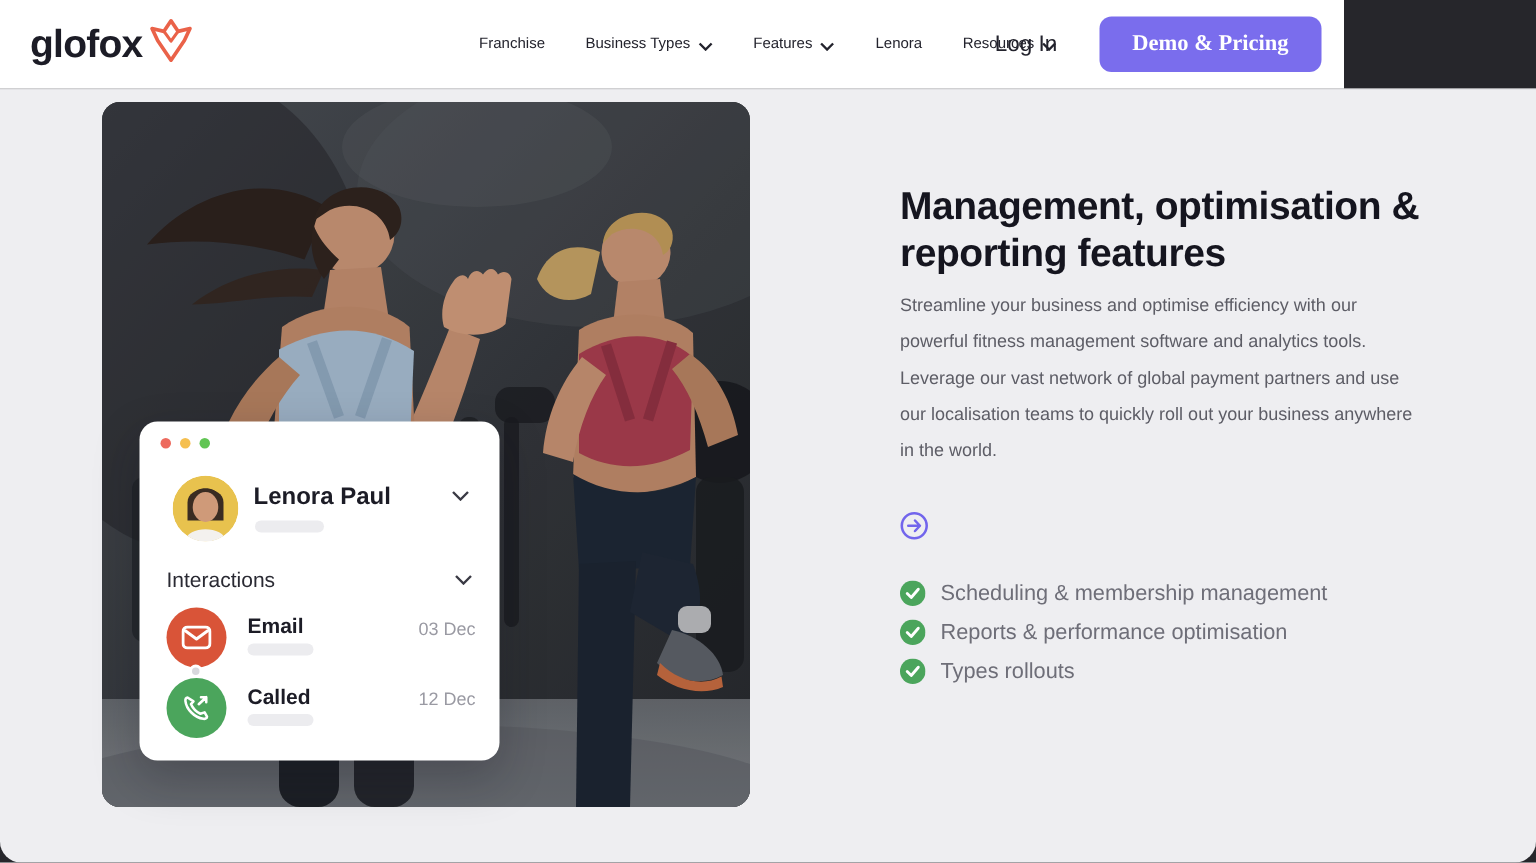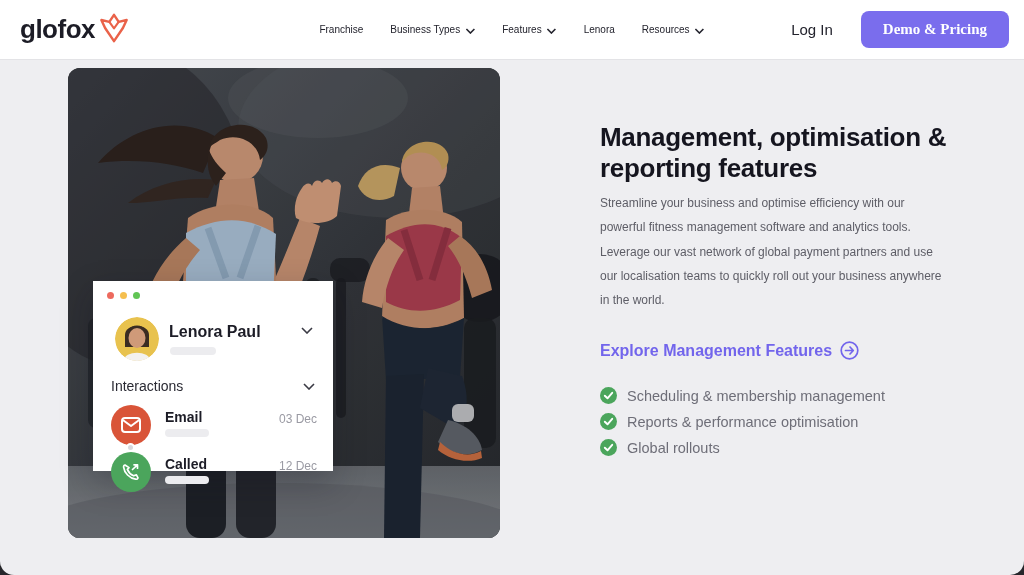--- a/index.html
+++ b/index.html
@@ -6,21 +6,21 @@
   html,body { width:1024px; height:575px; }
   body {
     font-family: "Liberation Sans", sans-serif;
     background: #26262b;
     position: relative;
     overflow: hidden;
   }
 
   
   .header {
-    position: absolute; top:0; left:0; width:1024px; height:59px;
+    position: absolute; top:0; left:0; width:896px; height:59px;
     background:#ffffff; display:flex; align-items:center; z-index:40;
   }
   .logo { display:flex; align-items:center; gap:4px; margin-left:20px; cursor:pointer; }
   .logo-text { font-size:26px; font-weight:bold; color:#1c1c26; letter-spacing:-0.5px; }
   .nav {
     position:absolute; left:512px; transform:translateX(-50%);
     display:flex; align-items:center; gap:27px;
   }
   .nav-item {
     display:flex; align-items:center; gap:5px;
@@ -45,22 +45,22 @@
 
   
   .photo {
     position:absolute; left:68px; top:68px; width:432px; height:470px;
     border-radius:12px; overflow:hidden; background:#2f3134; z-index:10;
   }
   .photo svg { display:block; }
 
   
   .crm-card {
-    position:absolute; left:93px; top:281px; width:240px; height:190px;
-    background:#ffffff; border-radius:0; z-index:20;
+    position:absolute; left:93px; top:281px; width:240px; height:226px;
+    background:#ffffff; border-radius:12px; z-index:20;
     box-shadow:0 12px 30px rgba(20,20,30,0.25);
   }
   .traffic { position:absolute; top:11px; left:14px; display:flex; gap:6px; }
   .dot { width:7px; height:7px; border-radius:50%; }
   .dot-red { background:#ed6a5e; } .dot-yellow { background:#f5bf4f; } .dot-green { background:#61c554; }
 
   .contact-row { position:absolute; top:34px; left:22px; right:18px; height:52px; }
   .avatar { position:absolute; left:0; top:2px; width:44px; height:44px; border-radius:50%; overflow:hidden; }
   .contact-name { position:absolute; left:54px; top:8px; font-size:16px; font-weight:bold; color:#1c1c26; white-space:nowrap; }
   .contact-bar { position:absolute; left:55px; top:32px; width:46px; height:8px; border-radius:4px; background:#ececef; }
@@ -279,21 +279,20 @@
     <span class="int-bar"></span>
     <span class="int-date">12 Dec</span>
   </div>
 </div>
 
 <div class="content">
   <h1 class="headline">Management, optimisation &amp; reporting features</h1>
   <p class="lede">Streamline your business and optimise efficiency with our powerful fitness management software and analytics tools. Leverage our vast network of global payment partners and use our localisation teams to quickly roll out your business anywhere in the world.</p>
 
   <a class="explore-link">
-    <span>Explore Management Features</span>
     <svg width="19" height="19" viewBox="0 0 19 19">
       <circle cx="9.5" cy="9.5" r="8.3" fill="none" stroke="#7265ec" stroke-width="1.7"></circle>
       <path d="M5.5 9.5 H13 M10 6 L13.3 9.5 L10 13" fill="none" stroke="#7265ec" stroke-width="1.7" stroke-linecap="round" stroke-linejoin="round"></path>
     </svg>
   </a>
 
   <ul class="checklist">
     <li class="check-item">
       <svg width="17" height="17" viewBox="0 0 17 17">
         <circle cx="8.5" cy="8.5" r="8.5" fill="#4ba55c"></circle>
@@ -306,16 +305,16 @@
         <circle cx="8.5" cy="8.5" r="8.5" fill="#4ba55c"></circle>
         <polyline points="4.8,8.7 7.5,11.3 12.2,5.8" fill="none" stroke="#ffffff" stroke-width="1.9" stroke-linecap="round" stroke-linejoin="round"></polyline>
       </svg>
       <span class="check-text">Reports &amp; performance optimisation</span>
     </li>
     <li class="check-item">
       <svg width="17" height="17" viewBox="0 0 17 17">
         <circle cx="8.5" cy="8.5" r="8.5" fill="#4ba55c"></circle>
         <polyline points="4.8,8.7 7.5,11.3 12.2,5.8" fill="none" stroke="#ffffff" stroke-width="1.9" stroke-linecap="round" stroke-linejoin="round"></polyline>
       </svg>
-      <span class="check-text">Global rollouts</span>
+      <span class="check-text">Types rollouts</span>
     </li>
   </ul>
 </div>
 
 </body></html>

